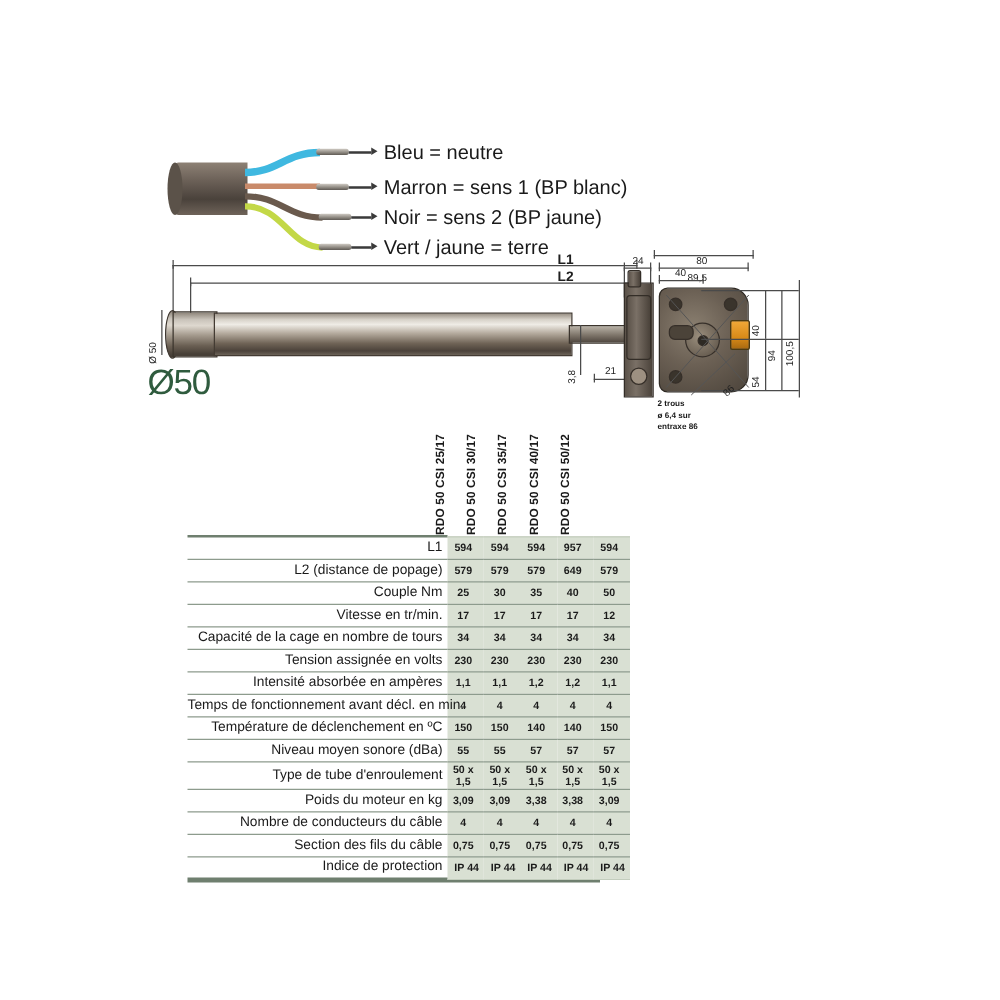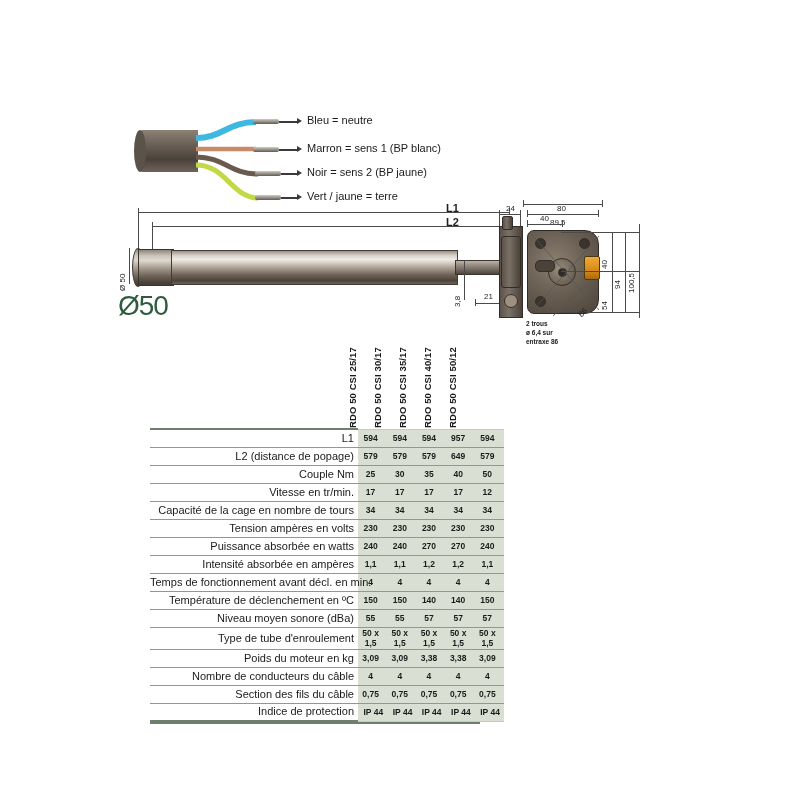--- a/index.html
+++ b/index.html
@@ -55,21 +55,21 @@
   }
   .lead-arrow {
     position: absolute;
     width: 0; height: 0;
     border-left: 5px solid #3a3a3a;
     border-top: 3px solid transparent;
     border-bottom: 3px solid transparent;
   }
   .wire-label {
     position: absolute;
-    font-size: 11px;
+    font-size: 16px;
     color: #1a1a1a;
     white-space: nowrap;
     font-family: "Liberation Sans", sans-serif;
   }
 
   
   #motor-drawing {
     position: absolute;
     left: 118px;
     top: 198px;
@@ -399,34 +399,26 @@
         </tr>
         <tr>
           <td class="rowlabel">Capacité de la cage en nombre de tours</td>
           <td class="val">34</td>
           <td class="val">34</td>
           <td class="val">34</td>
           <td class="val">34</td>
           <td class="val">34</td>
         </tr>
         <tr>
-          <td class="rowlabel">Tension ampères en volts</td>
+          <td class="rowlabel">Tension assignée en volts</td>
           <td class="val">230</td>
           <td class="val">230</td>
           <td class="val">230</td>
           <td class="val">230</td>
           <td class="val">230</td>
-        </tr>
-        <tr>
-          <td class="rowlabel">Puissance absorbée en watts</td>
-          <td class="val">240</td>
-          <td class="val">240</td>
-          <td class="val">270</td>
-          <td class="val">270</td>
-          <td class="val">240</td>
         </tr>
         <tr>
           <td class="rowlabel">Intensité absorbée en ampères</td>
           <td class="val">1,1</td>
           <td class="val">1,1</td>
           <td class="val">1,2</td>
           <td class="val">1,2</td>
           <td class="val">1,1</td>
         </tr>
         <tr>

